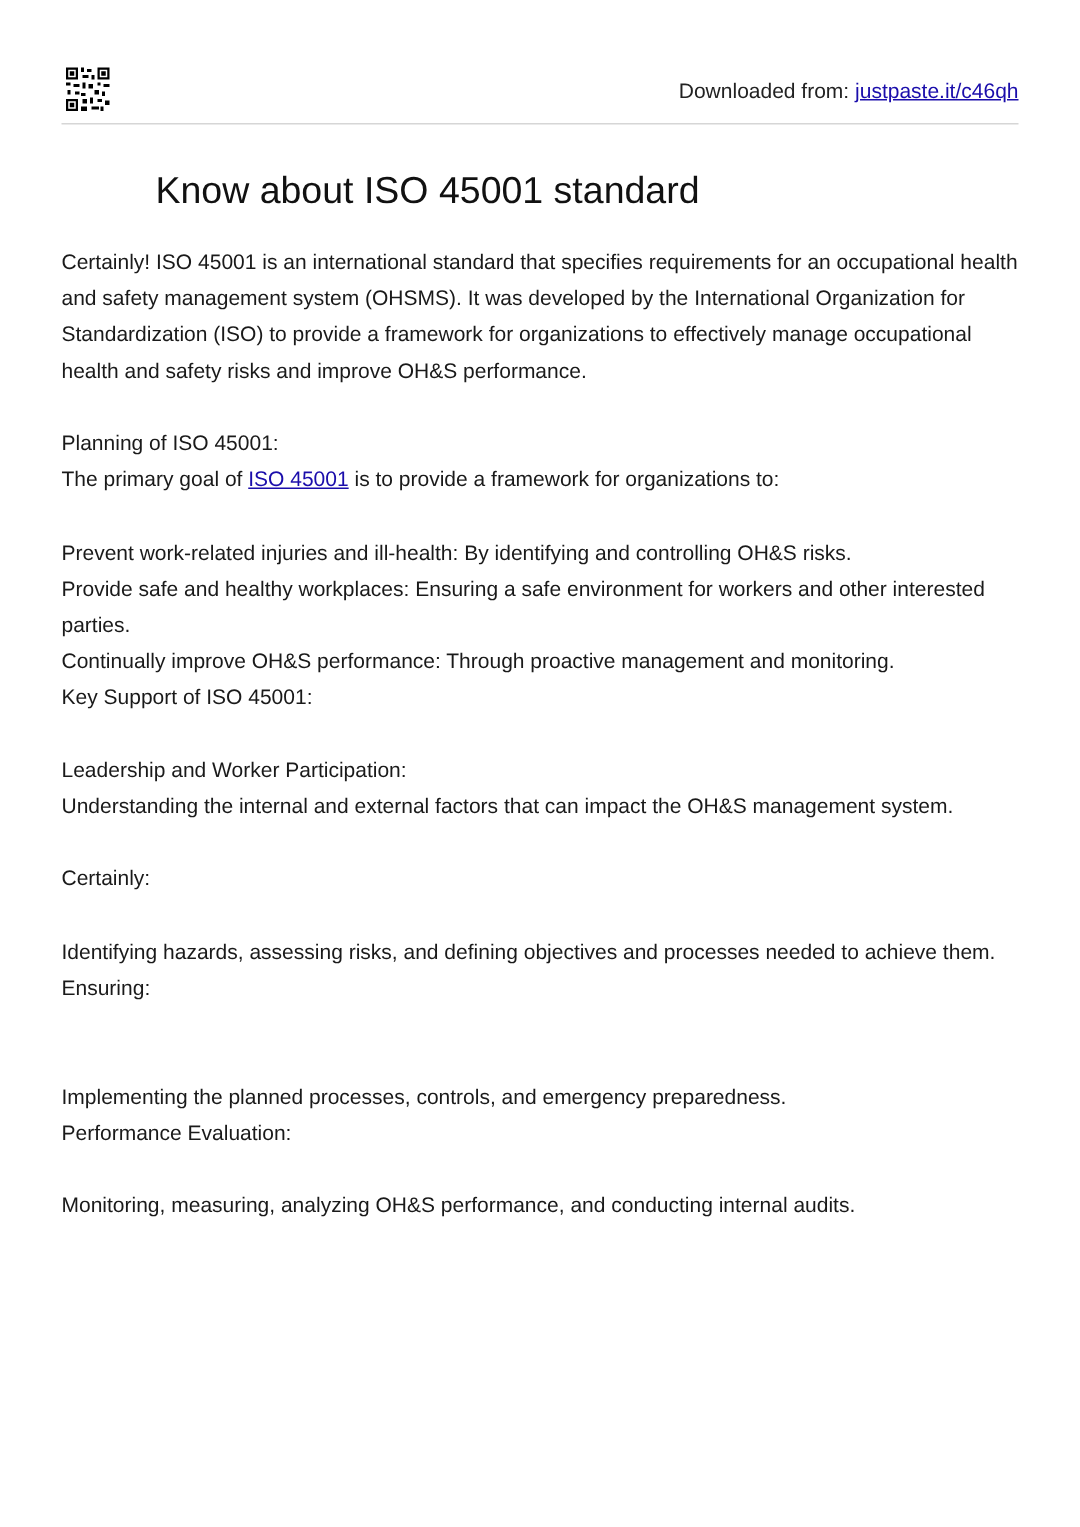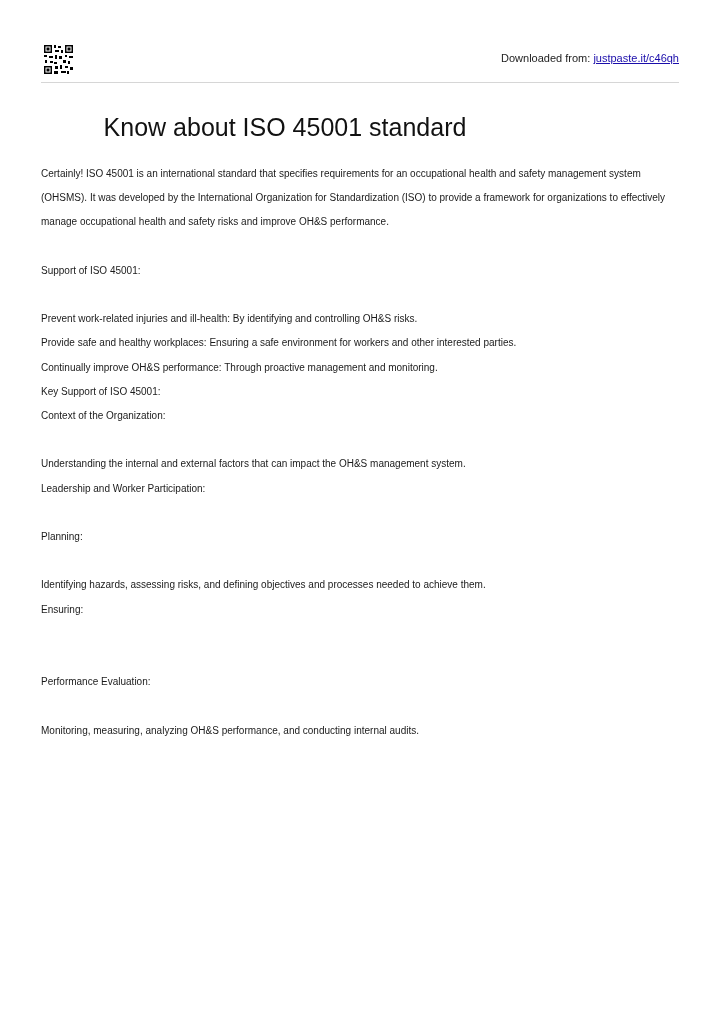--- a/index.html
+++ b/index.html
@@ -8,30 +8,30 @@
     font-family: "Liberation Sans", sans-serif; color: #111111;
   }
   .header {
     position: absolute; left: 41px; top: 44px; width: 638px; height: 38px;
     border-bottom: 1px solid #d6d6d6;
   }
   .qr {
     position: absolute; left: 2px; top: 0px; width: 31px; height: 31px;
   }
   .dl {
-    position: absolute; right: 0; top: 8px; font-size: 11px; color: #222;
+    position: absolute; right: 0; top: 8px; font-size: 14px; color: #222;
   }
   .dl a { color: #1a0dab; text-decoration: underline; }
   .title {
     position: absolute; left: 0; width: 570px; top: 113px; text-align: center;
     font-size: 25px; color: #111; font-weight: normal; margin: 0;
   }
   .content {
     position: absolute; left: 41px; top: 162px; width: 645px;
-    font-size: 10px; line-height: 24.2px; color: #1a1a1a;
+    font-size: 14px; line-height: 24.2px; color: #1a1a1a;
   }
   .content p { margin: 0; }
   .content .gap { height: 24.2px; }
   .content a { color: #1a0dab; text-decoration: underline; }
 </style>
 </head>
 <body>
 
 <div class="header">
   <svg class="qr" viewBox="0 0 31 31" xmlns="http://www.w3.org/2000/svg">
@@ -71,33 +71,34 @@
   <div class="dl">
     <span>Downloaded from: </span><a>justpaste.it/c46qh</a>
   </div>
 </div>
 
 <h1 class="title">Know about ISO 45001 standard</h1>
 
 <div class="content">
   <p>Certainly! ISO 45001 is an international standard that specifies requirements for an occupational health and safety management system (OHSMS). It was developed by the International Organization for Standardization (ISO) to provide a framework for organizations to effectively manage occupational health and safety risks and improve OH&amp;S performance.</p>
   <div class="gap"></div>
-  <p>Support of ISO 45001:</p>
+  <p>Planning of ISO 45001:</p>
+  <p><span>The primary goal of </span><a>ISO 45001</a><span> is to provide a framework for organizations to:</span></p>
   <div class="gap"></div>
   <p>Prevent work-related injuries and ill-health: By identifying and controlling OH&amp;S risks.</p>
   <p>Provide safe and healthy workplaces: Ensuring a safe environment for workers and other interested parties.</p>
   <p>Continually improve OH&amp;S performance: Through proactive management and monitoring.</p>
   <p>Key Support of ISO 45001:</p>
-  <p>Context of the Organization:</p>
   <div class="gap"></div>
+  <p>Leadership and Worker Participation:</p>
   <p>Understanding the internal and external factors that can impact the OH&amp;S management system.</p>
-  <p>Leadership and Worker Participation:</p>
   <div class="gap"></div>
-  <p>Planning:</p>
+  <p>Certainly:</p>
   <div class="gap"></div>
   <p>Identifying hazards, assessing risks, and defining objectives and processes needed to achieve them.</p>
   <p>Ensuring:</p>
   <div class="gap"></div>
   <div class="gap"></div>
+  <p>Implementing the planned processes, controls, and emergency preparedness.</p>
   <p>Performance Evaluation:</p>
   <div class="gap"></div>
   <p>Monitoring, measuring, analyzing OH&amp;S performance, and conducting internal audits.</p>
 </div>
 
 </body></html>

